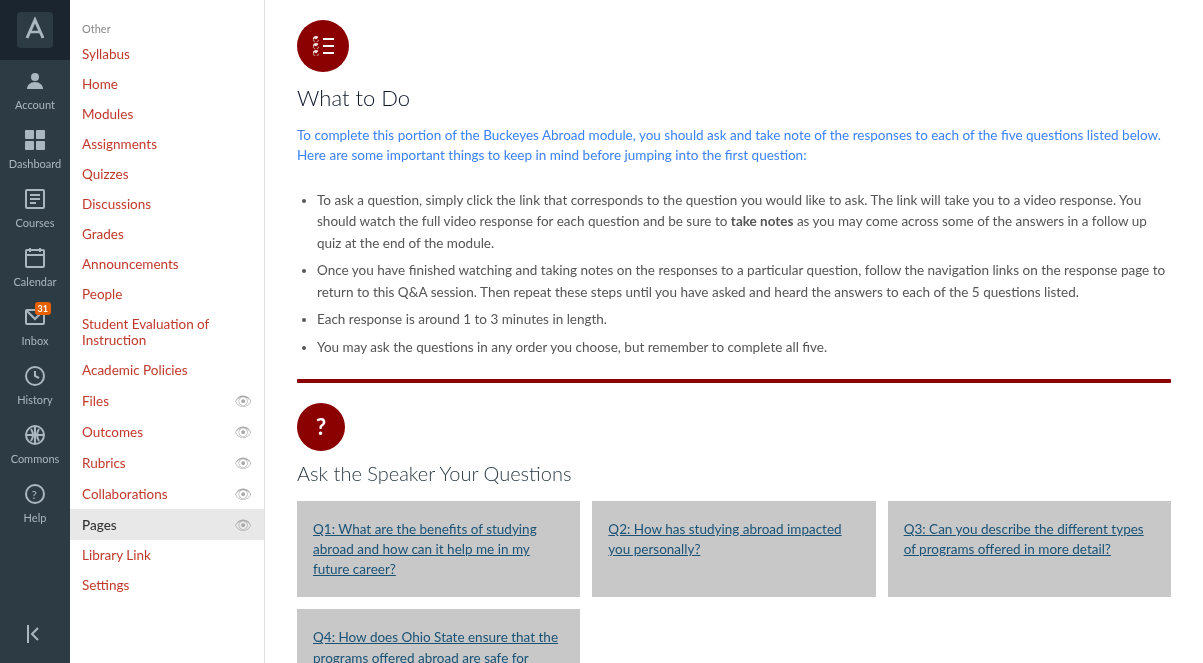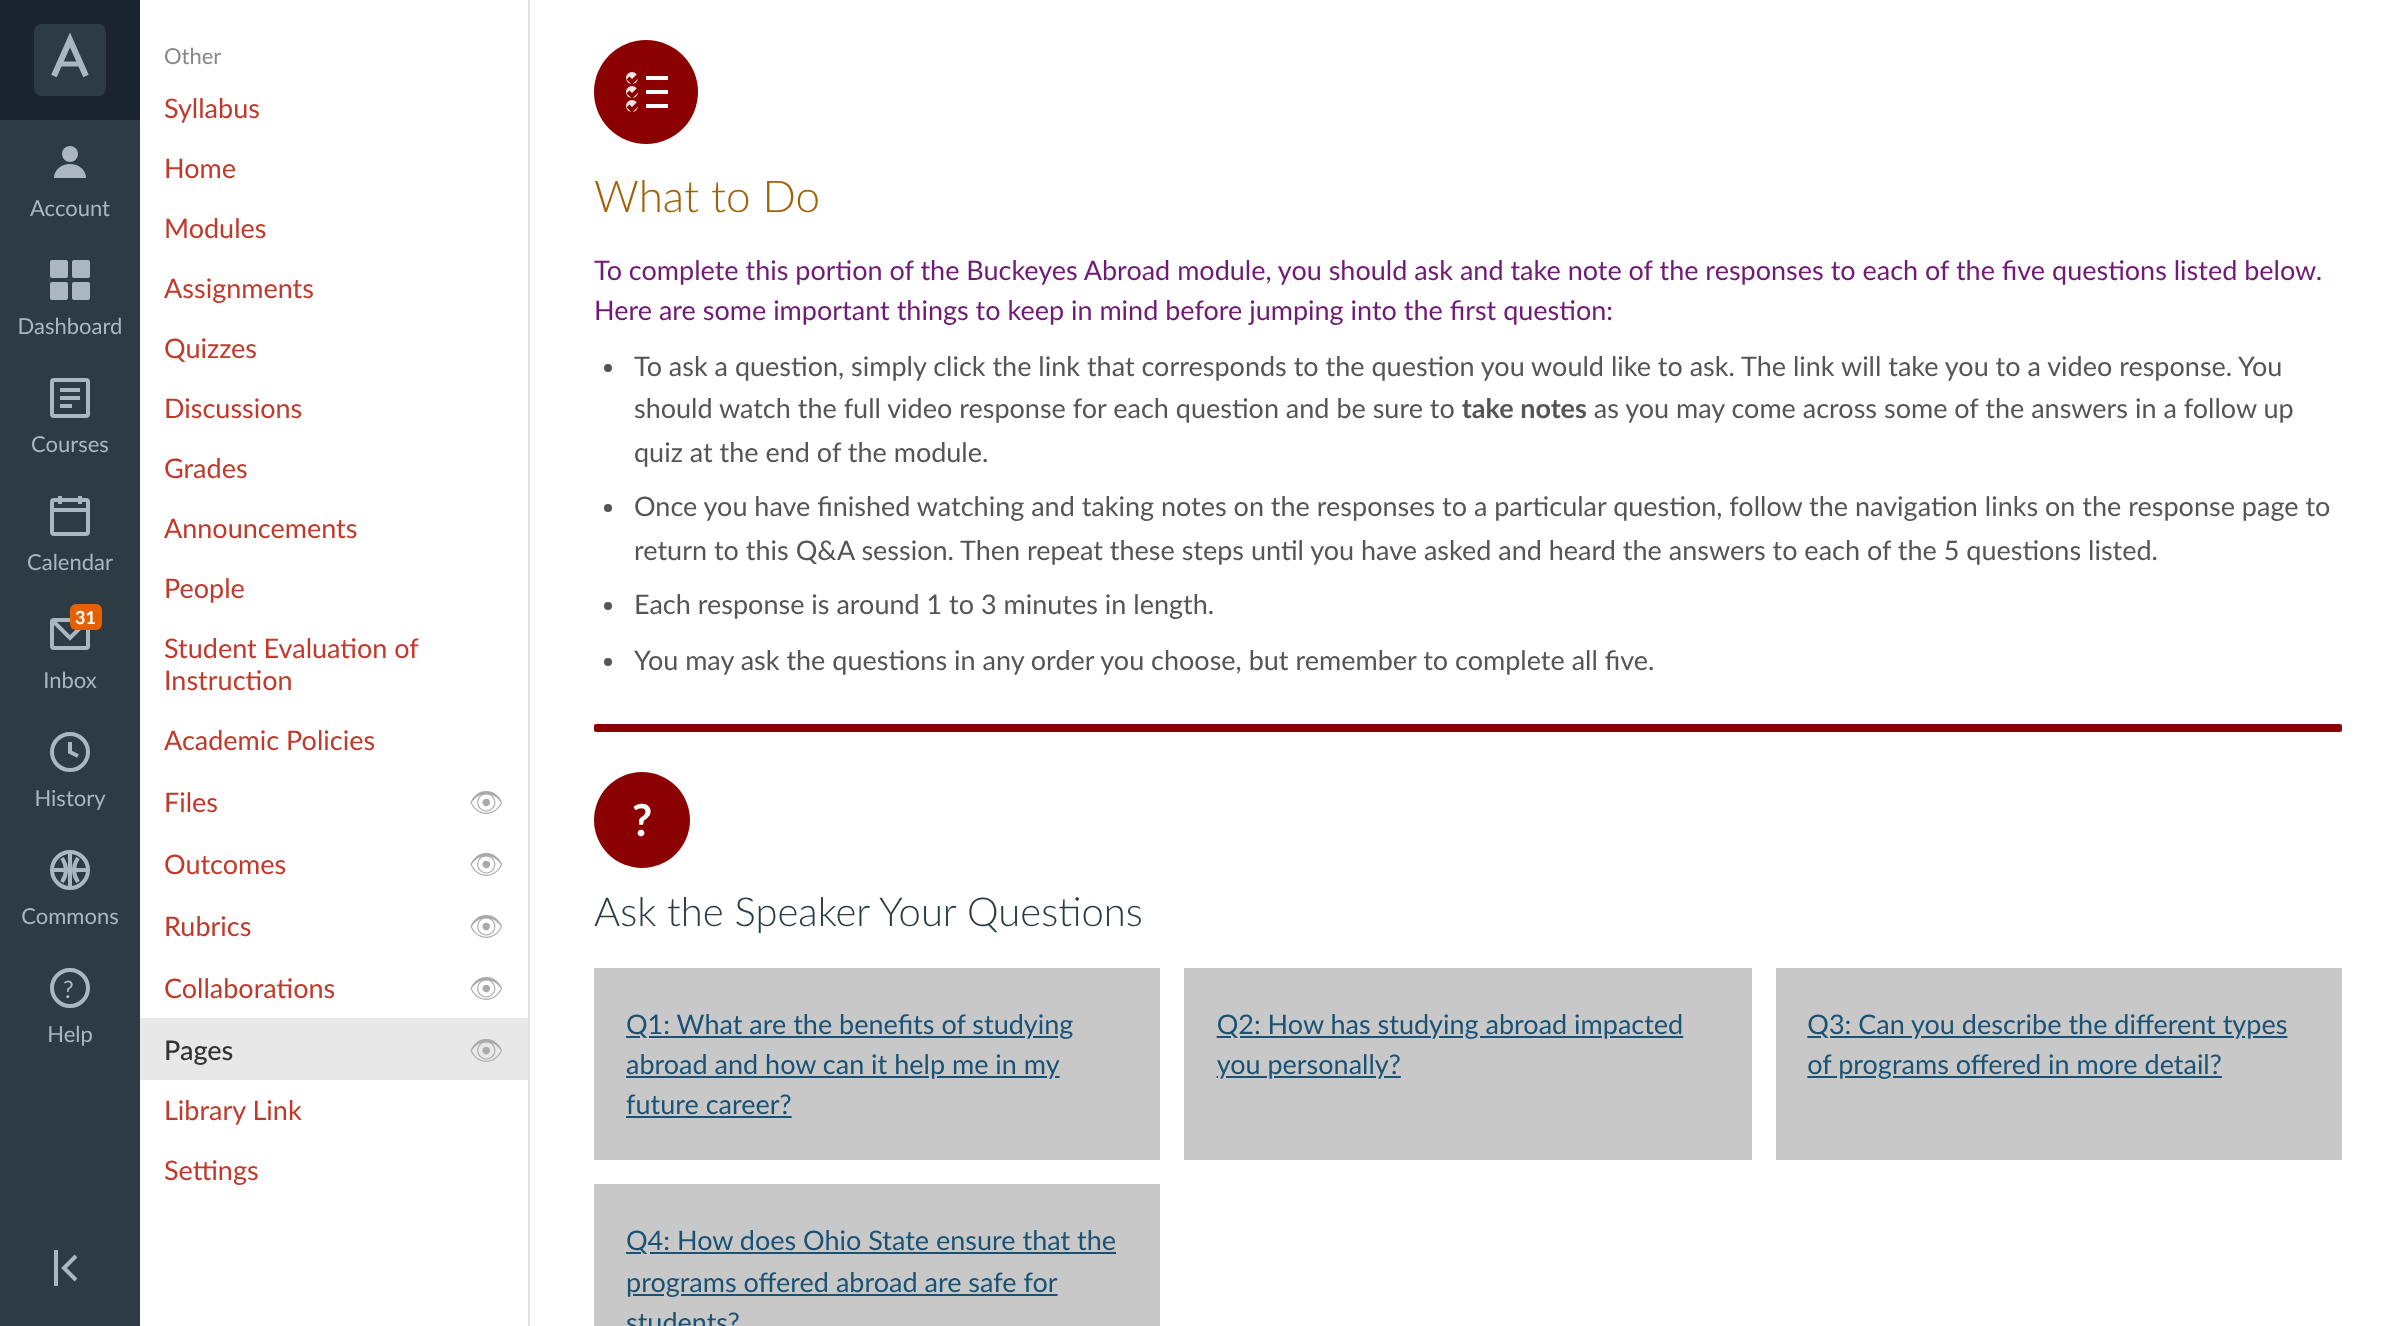--- a/index.html
+++ b/index.html
@@ -110,28 +110,28 @@
       display: flex;
       align-items: center;
       justify-content: center;
       margin-bottom: 12px;
       font-size: 22px;
       color: #fff;
     }
     .section-title {
       font-size: 22px;
       font-weight: 300;
-      color: #a16207;
+      color: #0f172a;
       margin-bottom: 14px;
     }
     .intro-text {
-      color: #701a75;
+      color: #3b82f6;
       font-size: 13.5px;
       line-height: 1.5;
-      margin-bottom: 7px;
+      margin-bottom: 24px;
     }
     .bullet-list {
       padding-left: 20px;
       color: #555;
       font-size: 13.5px;
       line-height: 1.6;
       margin-bottom: 16px;
     }
     .bullet-list li { margin-bottom: 6px; }
     .bold-text { font-weight: bold; }

